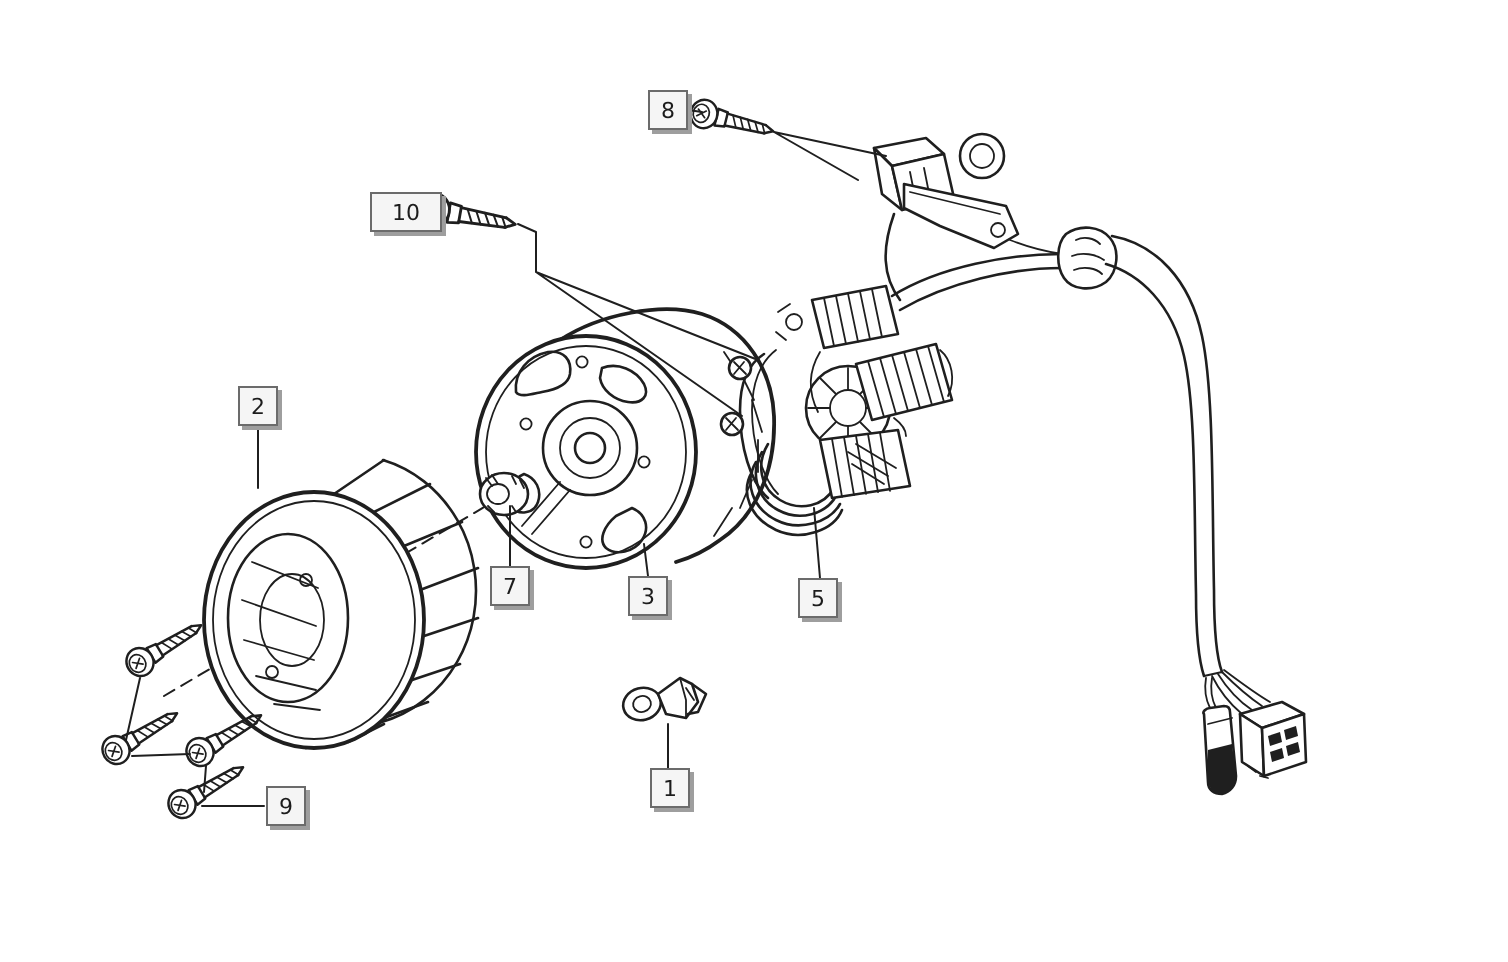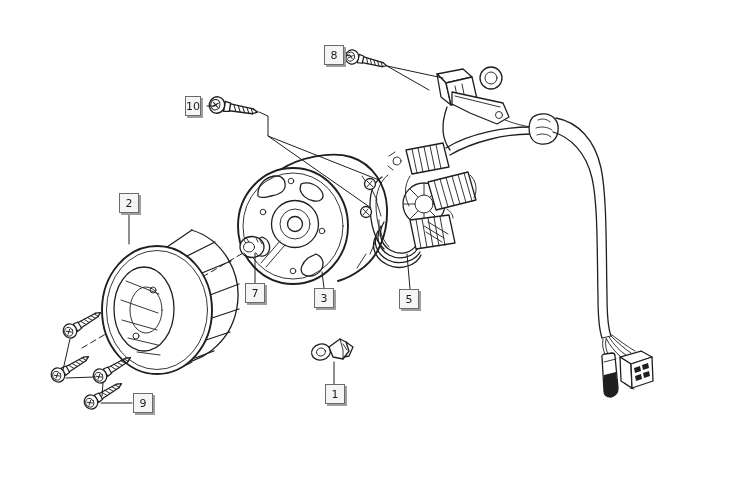--- a/index.html
+++ b/index.html
@@ -238,15 +238,15 @@
     </g>
   </svg>
 
   <div class="callout" style="left:325px;top:384px;">1</div>
   <div class="callout" style="left:119px;top:193px;">2</div>
   <div class="callout" style="left:314px;top:288px;">3</div>
   <div class="callout" style="left:399px;top:289px;">5</div>
   <div class="callout" style="left:245px;top:283px;">7</div>
   <div class="callout" style="left:324px;top:45px;">8</div>
   <div class="callout" style="left:133px;top:393px;">9</div>
-  <div class="callout" style="left:185px;top:96px;width:16px;">10</div>
+  <div class="callout" style="left:185px;top:96px;width:36px;">10</div>
 
 </div>
 
 </body></html>

